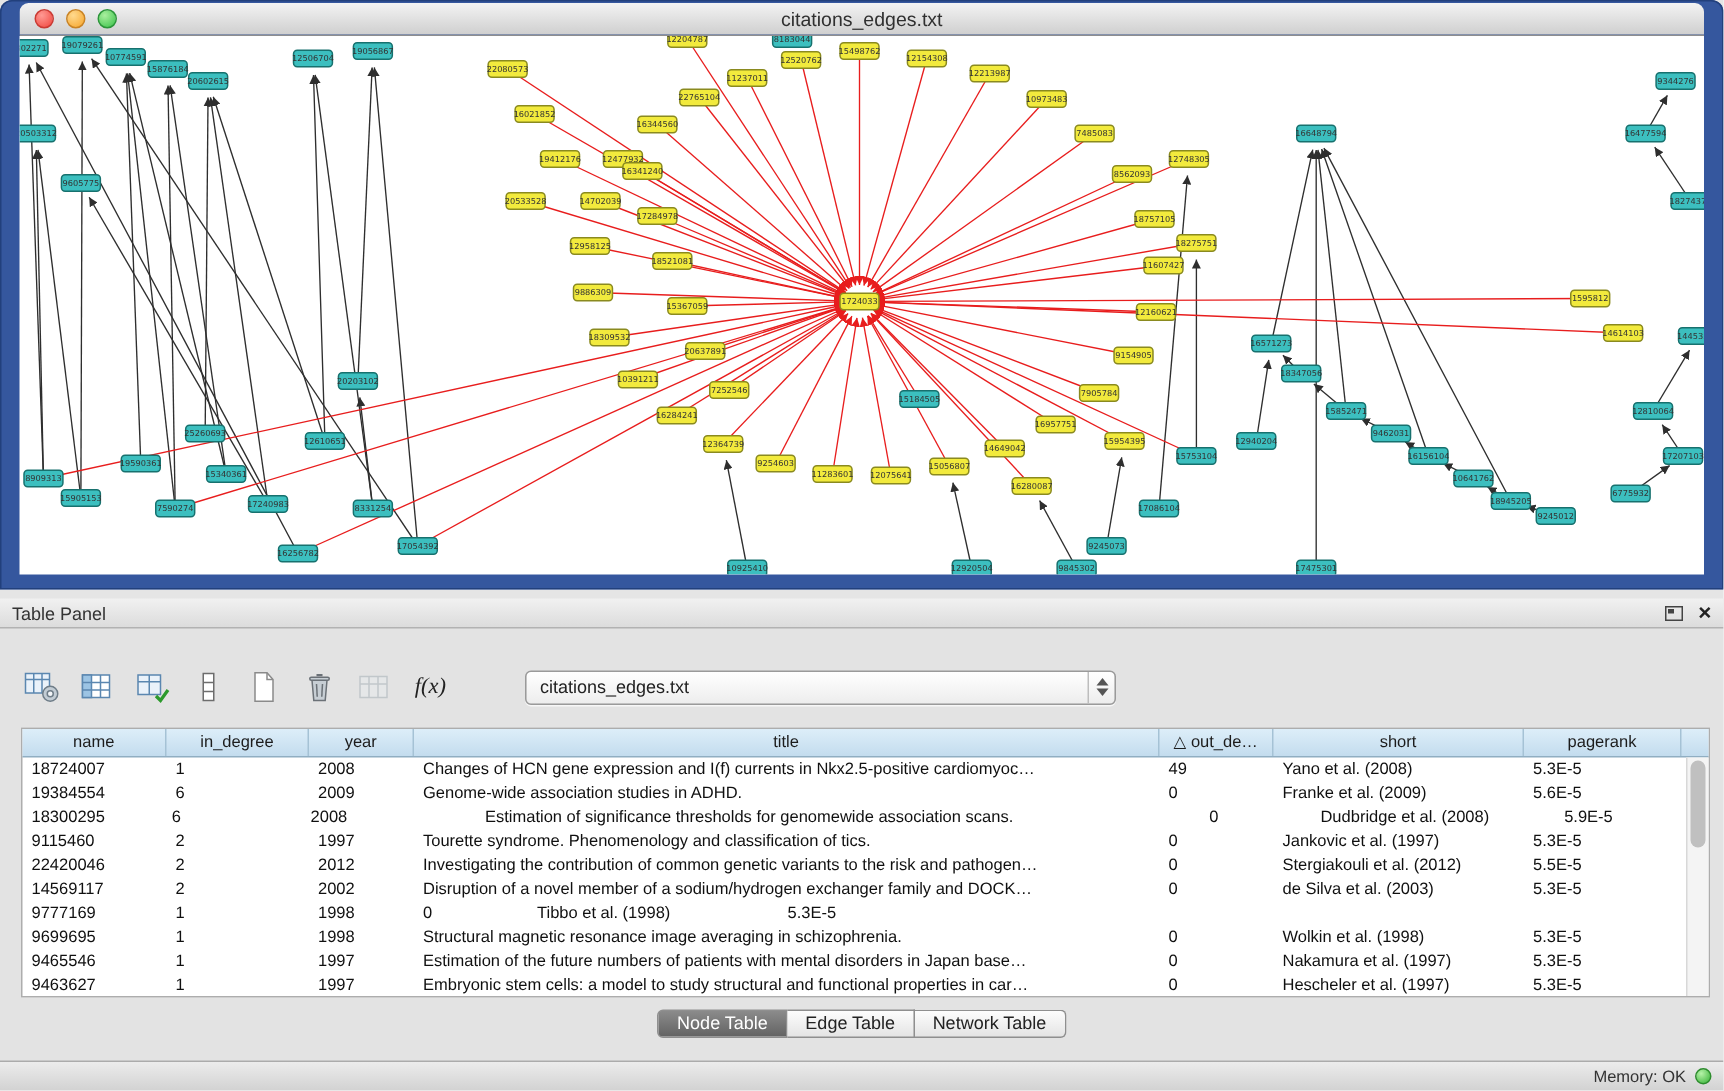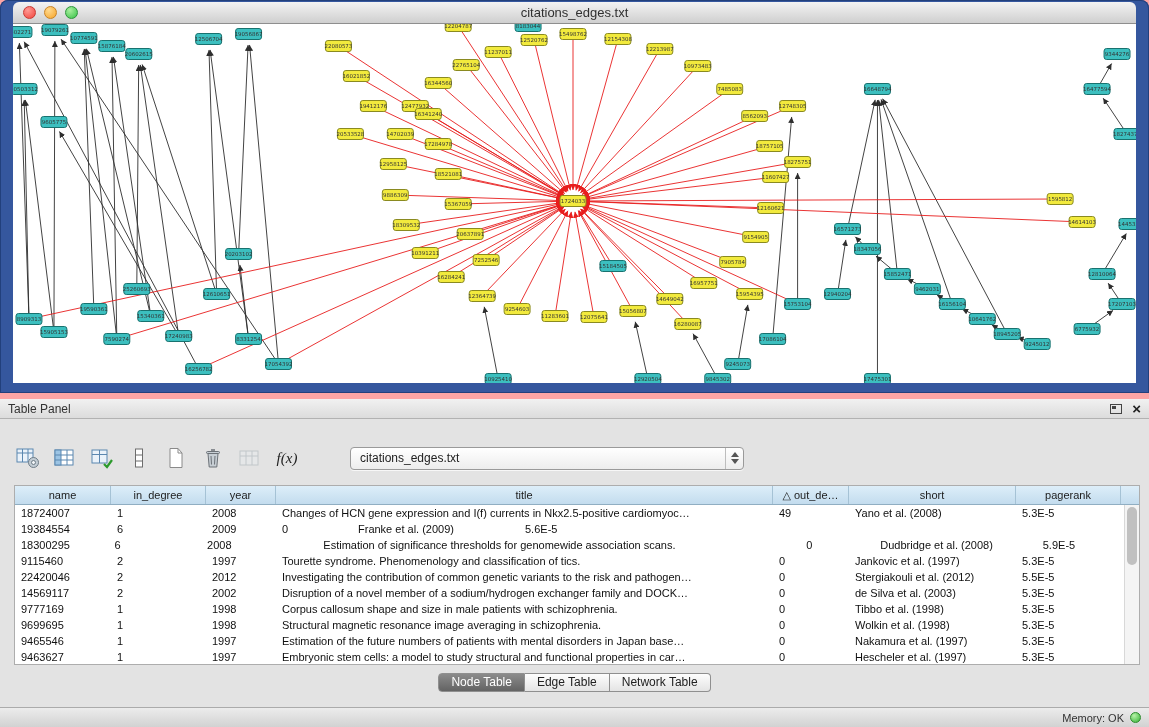--- a/index.html
+++ b/index.html
@@ -1,17 +1,17 @@
 <!DOCTYPE html>
 <html><head>
 <meta charset="utf-8">
 <style>
   * { box-sizing: border-box; margin: 0; padding: 0; }
   html,body { width:1149px; height:727px; overflow:hidden; font-family:"Liberation Sans", sans-serif; }
-  .stage { position:relative; width:1149px; height:727px; background:#fca5a5; }
+  .stage { position:relative; width:1149px; height:727px; background:#e5e5e5; }
 
   
   .graph-window { position:absolute; top:0; left:0; width:1149px; height:393px;
     background:#35579e; border-radius:8px 8px 0 0; padding:2px 13px 9px 13px; box-shadow:inset 0 0 0 1px #22407c; }
   .titlebar { position:relative; height:22px; border-radius:6px 6px 0 0;
     background:linear-gradient(#f3f3f3,#cfcfcf); border-bottom:1px solid #8e8e8e; }
   .traffic { position:absolute; left:10px; top:4px; display:flex; gap:8px; }
   .light { width:13px; height:13px; border-radius:50%; display:inline-block; }
   .light.red    { background:radial-gradient(circle at 35% 30%, #ff9a94, #f0443c); border:1px solid #c93a33; }
   .light.orange { background:radial-gradient(circle at 35% 30%, #ffd98e, #f6a52a); border:1px solid #c98324; }
@@ -666,20 +666,21 @@
             <div class="td" style="width: 70px;">2008</div>
             <div class="td" style="width: 497px;">Changes of HCN gene expression and I(f) currents in Nkx2.5-positive cardiomyoc…</div>
             <div class="td" style="width: 76px;">49</div>
             <div class="td center" style="width: 167px;">Yano et al. (2008)</div>
             <div class="td" style="width: 105px;">5.3E-5</div>
           </div>
           <div class="tr">
             <div class="td" style="width: 96px;">19384554</div>
             <div class="td" style="width: 95px;">6</div>
             <div class="td" style="width: 70px;">2009</div>
+            <div class="td" style="width: 497px;">Genome-wide association studies in ADHD.</div>
             <div class="td" style="width: 76px;">0</div>
             <div class="td center" style="width: 167px;">Franke et al. (2009)</div>
             <div class="td" style="width: 105px;">5.6E-5</div>
           </div>
           <div class="tr">
             <div class="td" style="width: 96px;">18300295</div>
             <div class="td" style="width: 95px;">6</div>
             <div class="td" style="width: 70px;">2008</div>
             <div class="td" style="width: 497px; margin-left: 48px;">Estimation of significance thresholds for genomewide association scans.</div>
             <div class="td" style="width: 76px;">0</div>
@@ -710,21 +711,20 @@
             <div class="td" style="width: 70px;">2002</div>
             <div class="td" style="width: 497px;">Disruption of a novel member of a sodium/hydrogen exchanger family and DOCK…</div>
             <div class="td" style="width: 76px;">0</div>
             <div class="td center" style="width: 167px;">de Silva et al. (2003)</div>
             <div class="td" style="width: 105px;">5.3E-5</div>
           </div>
           <div class="tr">
             <div class="td" style="width: 96px;">9777169</div>
             <div class="td" style="width: 95px;">1</div>
             <div class="td" style="width: 70px;">1998</div>
-            <div class="td" style="width: 497px;">Corpus callosum shape and size in male patients with schizophrenia.</div>
             <div class="td" style="width: 76px;">0</div>
             <div class="td center" style="width: 167px;">Tibbo et al. (1998)</div>
             <div class="td" style="width: 105px;">5.3E-5</div>
           </div>
           <div class="tr">
             <div class="td" style="width: 96px;">9699695</div>
             <div class="td" style="width: 95px;">1</div>
             <div class="td" style="width: 70px;">1998</div>
             <div class="td" style="width: 497px;">Structural magnetic resonance image averaging in schizophrenia.</div>
             <div class="td" style="width: 76px;">0</div>

